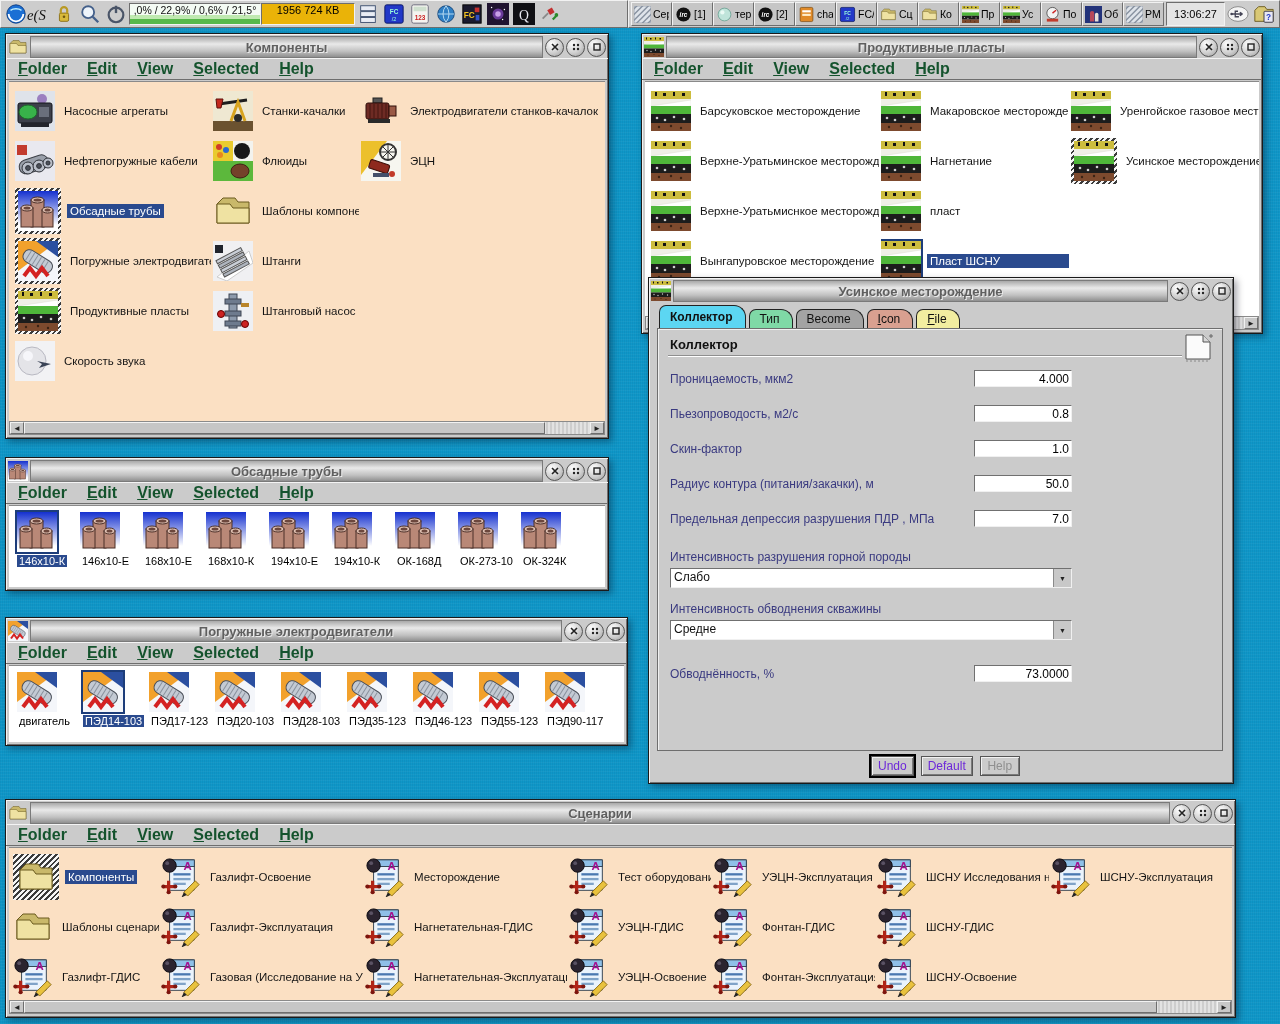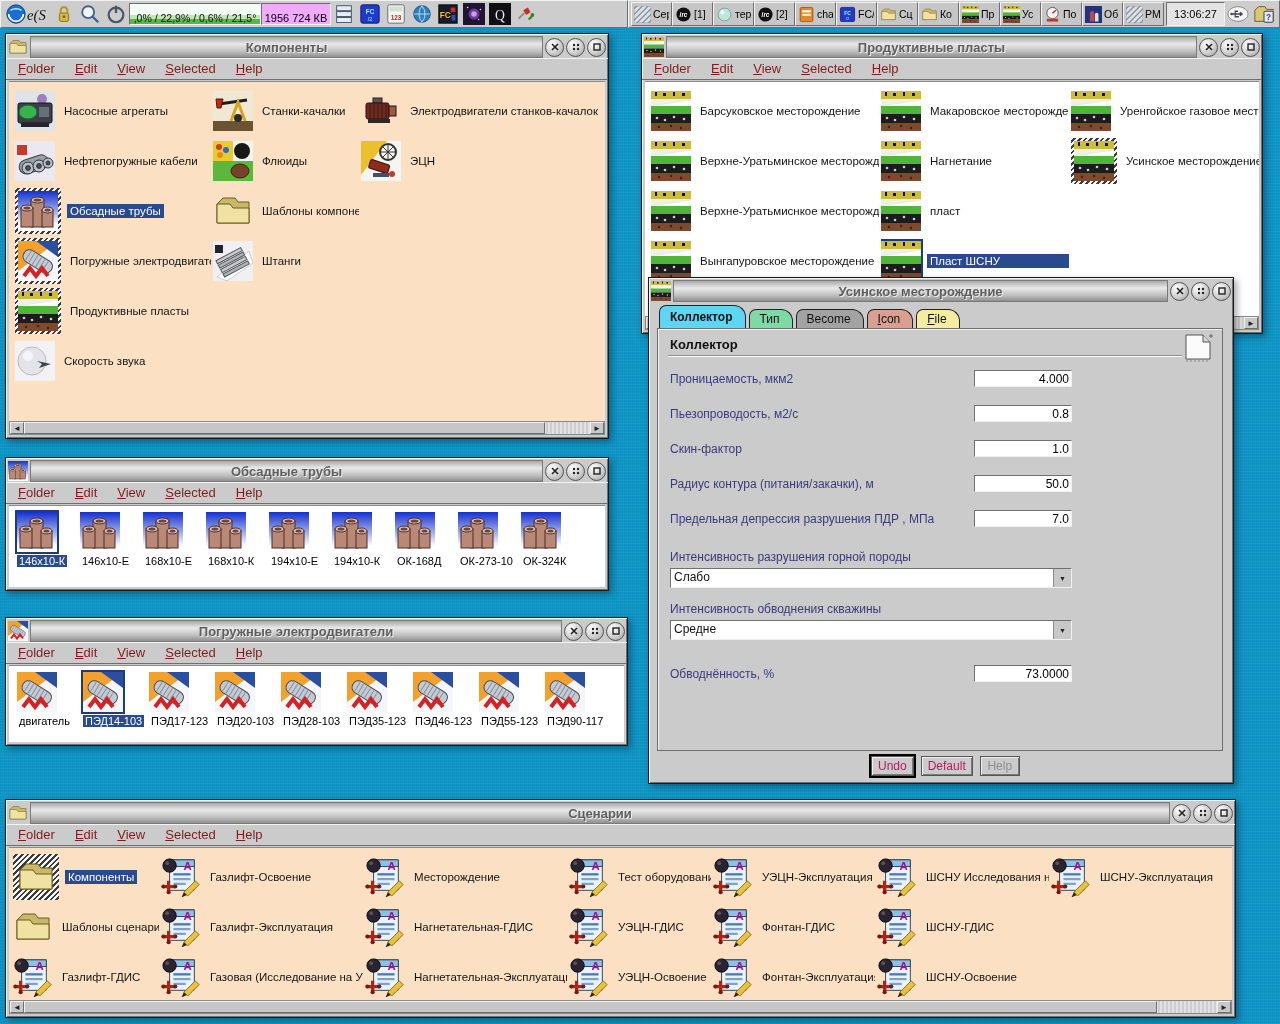--- a/index.html
+++ b/index.html
@@ -14,25 +14,25 @@
   
   #taskbar{position:absolute;left:0;top:0;width:1280px;height:28px;display:flex;z-index:100}
   .tb-sec{height:28px;background:#cdcdcd;border:1px solid;border-color:#f2f2f2 #6e6e6e #6e6e6e #f2f2f2;
     display:flex;align-items:center;padding:0 2px;box-sizing:border-box}
   #tb-left{width:628px}
   #tb-right{width:652px}
   .tbicon{width:26px;height:24px;display:flex;align-items:center;justify-content:center;flex:0 0 auto}
   .tbicon svg{width:22px;height:22px}
   .tbicon.wide{width:48px}.tbicon.wide svg{width:46px}
   .tb-box{height:22px;box-sizing:border-box;border:1px solid;border-color:#6e6e6e #f2f2f2 #f2f2f2 #6e6e6e;
-    background:#e9efe9;font-size:10.5px;display:flex;align-items:flex-end;justify-content:center;
+    background:#e9efe9;font-size:10.5px;display:flex;align-items:flex-start;justify-content:center;
     white-space:nowrap;overflow:hidden;flex:0 0 auto}
   .tb-box.stats{width:132px;color:#111;
     background:linear-gradient(180deg,#f4fbf4 0 55%,#bfe9b0 55% 75%,#57b84a 75%);}
-  .tb-box.mem{width:70px;background:#f0abfc;font-size:11px}
+  .tb-box.mem{width:94px;background:#eab308;font-size:11px}
   #tb-tasks{display:flex;flex:0 0 auto}
   .task{width:41px;height:24px;box-sizing:border-box;border:1px solid;border-color:#f2f2f2 #6e6e6e #6e6e6e #f2f2f2;
     background:#c6c6c6;display:flex;align-items:center;gap:2px;padding:0 2px;overflow:hidden;flex:0 0 auto}
   .task svg{width:17px;height:17px;flex:0 0 auto}
   .task .tlab{font-size:10.5px;white-space:nowrap;overflow:hidden}
   .tb-clock{width:58px;height:22px;border:1px solid;border-color:#6e6e6e #f2f2f2 #f2f2f2 #6e6e6e;
     background:#e4e4e4;font-size:11px;display:flex;align-items:center;justify-content:center;margin-left:2px}
   
   .window{position:absolute;background:#cbcbcb;border:1px solid #1a1a1a;
     box-shadow:inset 1px 1px 0 #f2f2f2, inset -1px -1px 0 #707070, 3px 3px 7px rgba(0,0,20,.35);
@@ -43,21 +43,21 @@
   .tstrip{flex:1;height:20px;border:1px solid #7a7a7a;
     background:linear-gradient(180deg,#a9a9a9,#e9e9e9 35%,#c2c2c2 70%,#8f8f8f);
     display:flex;align-items:center;justify-content:center}
   .ttext{font-size:13px;font-weight:bold;color:#5f5f5f;text-shadow:1px 1px 0 #ececec;white-space:nowrap}
   .wbtn{width:17px;height:17px;border-radius:50%;border:1px solid #555;flex:0 0 auto;
     background:radial-gradient(circle at 35% 30%,#ffffff,#cfcfcf 55%,#9b9b9b);
     display:flex;align-items:center;justify-content:center}
   .wbtn svg{width:10px;height:10px}
   .menubar{height:21px;display:flex;align-items:center;gap:20px;padding:0 12px;
     border-bottom:1px solid #6e6e6e;box-shadow:0 1px 0 #f4f4f4 inset}
-  .mi{font-size:13px;font-weight:normal;color:#7f1d1d;white-space:nowrap}
+  .mi{font-size:16px;font-weight:bold;color:#14532d;white-space:nowrap}
   .content{position:absolute;left:3px;right:3px;top:47px;bottom:3px;overflow:hidden;
     border-top:1px solid #8a8a8a;background:#fff}
   .content.peach{background:#fbe0c3}
   .content.pad-scroll{bottom:17px}
   
   .hscroll{position:absolute;left:3px;right:3px;bottom:3px;height:14px;display:flex;
     border:1px solid #8a8a8a;background:#dcdcdc;box-sizing:border-box}
   .sarr{width:14px;background:#c8c8c8;border:1px solid;border-color:#f2f2f2 #6e6e6e #6e6e6e #f2f2f2;
     font-size:8px;line-height:11px;text-align:center;color:#222;box-sizing:border-box;flex:0 0 auto}
   .strack{flex:1;position:relative;background:repeating-linear-gradient(90deg,#e2e2e2 0 2px,#cdcdcd 2px 4px)}
@@ -108,21 +108,21 @@
     border:1px solid;border-color:#707070 #f0f0f0 #f0f0f0 #707070;background:#fff;padding:0 2px}
   .combo-label{font-size:12px;color:#3a3a80;margin:14px 0 4px}
   .combo{display:flex;height:18px;border:1px solid;border-color:#707070 #f0f0f0 #f0f0f0 #707070;background:#fff}
   .combo-val{flex:1;font-size:12px;padding:1px 3px;color:#111}
   .combo-btn{width:17px;background:#c8c8c8;border-left:1px solid #8a8a8a;display:flex;align-items:center;
     justify-content:center;font-size:7px;color:#222}
   .frow.water{margin-top:16px}
   #dlg-buttons{position:absolute;left:222px;bottom:7px;display:flex;gap:7px}
   .dbtn{min-width:40px;height:20px;background:#cbcbcb;border:1px solid #555;
     box-shadow:inset 1px 1px 0 #f2f2f2,inset -1px -1px 0 #7a7a7a;
-    font-family:"Liberation Sans",sans-serif;font-size:12px;color:#be185d;padding:0 6px}
+    font-family:"Liberation Sans",sans-serif;font-size:12px;color:#6d28d9;padding:0 6px}
   .dbtn.em{outline:2px solid #000}
   .dbtn.dis{color:#8f8f8f}
 </style>
 </head>
 <body>
 
 <div id="taskbar">
   <div class="tb-sec" id="tb-left">
     <span id="tb-launch" style="display:flex">
         <span class="tbicon wide">
@@ -575,20 +575,35 @@
               <g transform="rotate(-28 20 22)" stroke="#555">
                 <rect x="6" y="12" width="28" height="3.4" fill="#c9ced6"></rect>
                 <rect x="6" y="17" width="28" height="3.4" fill="#aeb4bd"></rect>
                 <rect x="6" y="22" width="28" height="3.4" fill="#c9ced6"></rect>
                 <rect x="6" y="27" width="28" height="3.4" fill="#aeb4bd"></rect>
               </g>
               <rect x="2" y="4" width="8" height="8" fill="#20242c"></rect>
             </svg>
           </span>
           <span class="ilab">Штанги</span>
+        </div>
+        <div class="hitem">
+          <span class="ibox">
+            <svg xmlns="http://www.w3.org/2000/svg" viewBox="0 0 40 40">
+              <rect width="40" height="40" fill="#eef0f4"></rect>
+              <rect x="16" y="3" width="8" height="34" fill="#8d9aac" stroke="#3e4654"></rect>
+              <rect x="12" y="8" width="16" height="5" fill="#6e7b8e" stroke="#3e4654"></rect>
+              <rect x="12" y="20" width="16" height="5" fill="#6e7b8e" stroke="#3e4654"></rect>
+              <rect x="12" y="30" width="16" height="5" fill="#6e7b8e" stroke="#3e4654"></rect>
+              <rect x="28" y="12" width="8" height="4" fill="#b9852a"></rect>
+              <circle cx="8" cy="23" r="3.5" fill="#cc2222" stroke="#660000"></circle>
+              <circle cx="32" cy="33" r="3.5" fill="#cc2222" stroke="#660000"></circle>
+            </svg>
+          </span>
+          <span class="ilab">Штанговый насос</span>
         </div>
       </div>
       <div class="vcol" style="left: 352px; width: 250px;">
         <div class="hitem">
           <span class="ibox">
             <svg xmlns="http://www.w3.org/2000/svg" viewBox="0 0 40 40">
               <rect x="12" y="7" width="9" height="5" fill="#555555" stroke="#222"></rect>
               <rect x="5" y="12" width="23" height="16" rx="2" fill="#6e2b24" stroke="#2e0f0a"></rect>
               <path d="M9 13v14M13 13v14M17 13v14M21 13v14M25 13v14" stroke="#451710"></path>
               <rect x="28" y="15" width="7" height="10" fill="#9a5a46" stroke="#2e0f0a"></rect>

